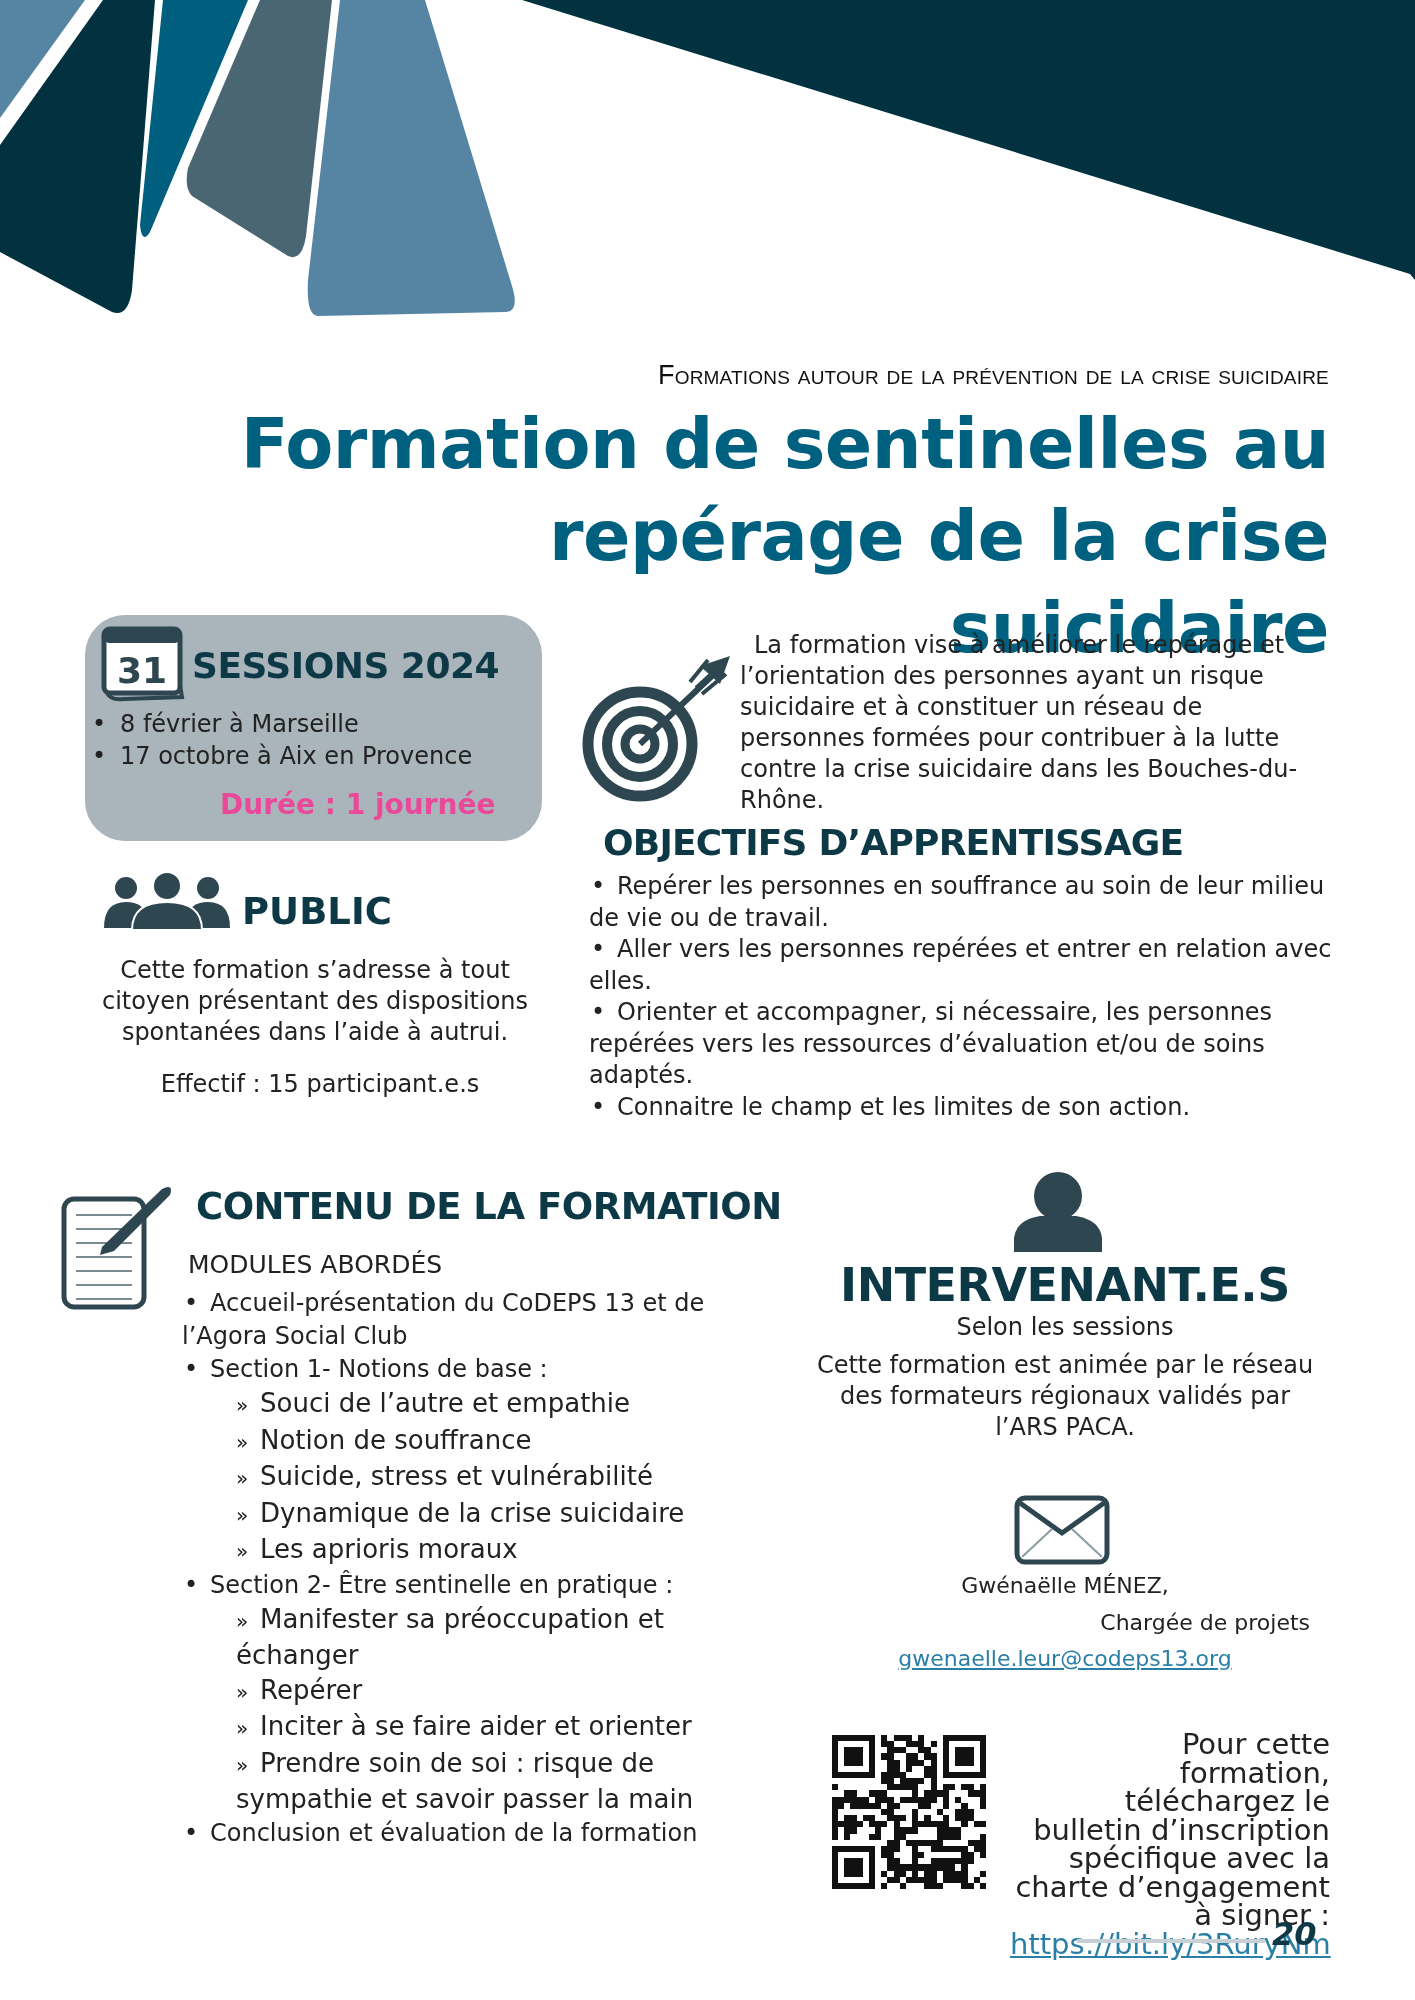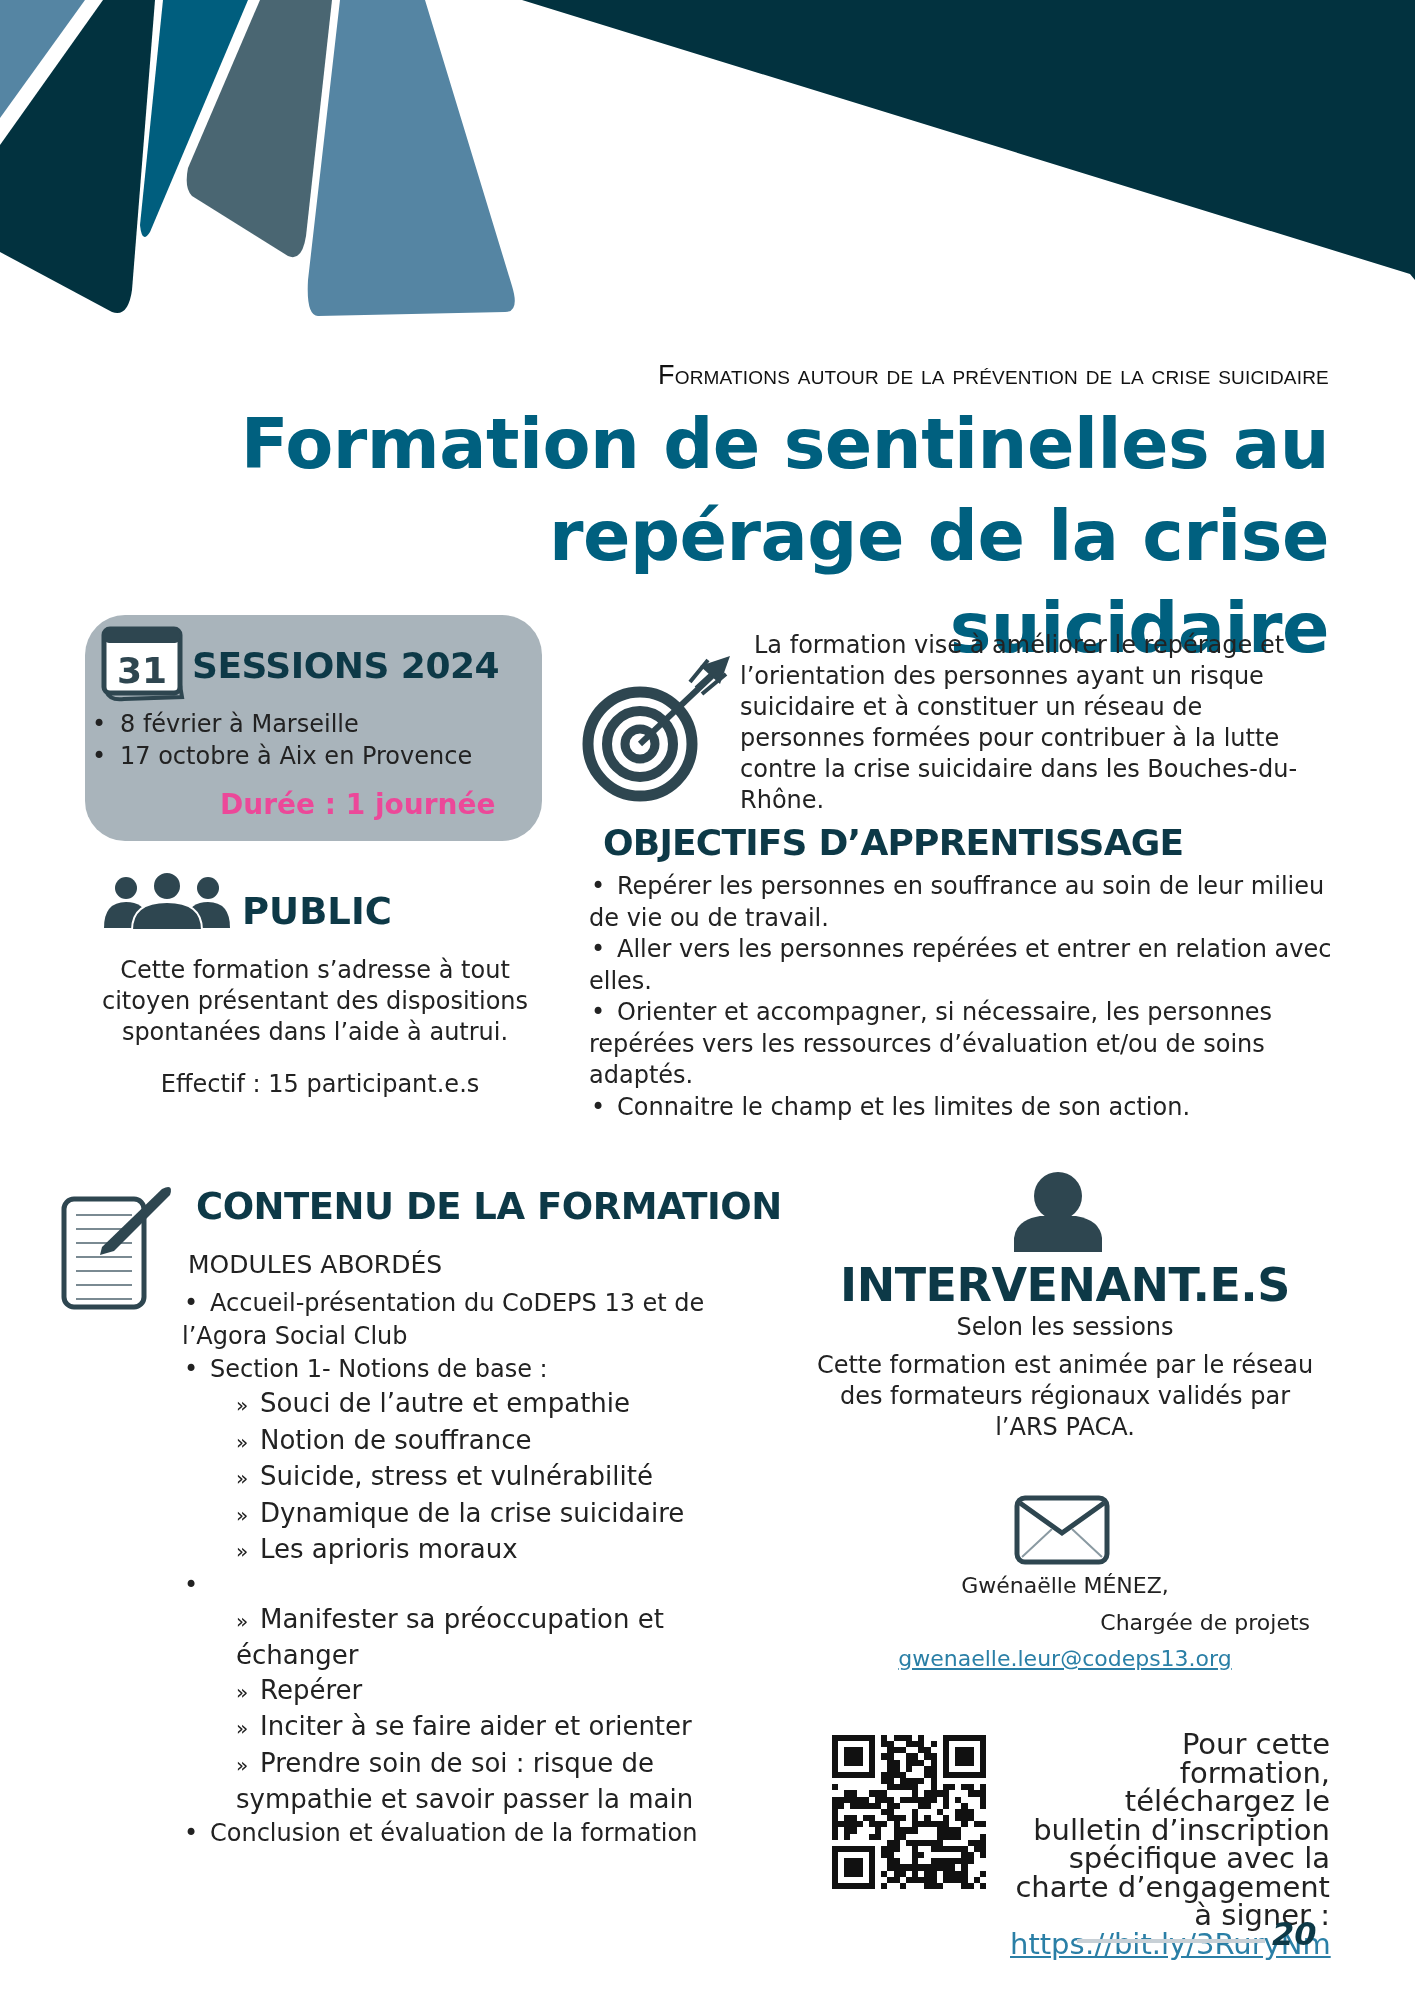--- a/index.html
+++ b/index.html
@@ -140,21 +140,21 @@
   <li><span>Accueil-présentation du CoDEPS 13 et de l’Agora Social Club</span></li>
   <li><span>Section 1- Notions de base :</span>
     <ul class="sub-list">
       <li>Souci de l’autre et empathie</li>
       <li>Notion de souffrance</li>
       <li>Suicide, stress et vulnérabilité</li>
       <li>Dynamique de la crise suicidaire</li>
       <li>Les aprioris moraux</li>
     </ul>
   </li>
-  <li>
+  <li><span>Section 2- Être sentinelle en pratique :</span>
     <ul class="sub-list">
       <li>Manifester sa préoccupation et échanger</li>
       <li>Repérer</li>
       <li>Inciter à se faire aider et orienter</li>
       <li>Prendre soin de soi : risque de sympathie et savoir passer la main</li>
     </ul>
   </li>
   <li><span>Conclusion et évaluation de la formation</span></li>
 </ul>
 

